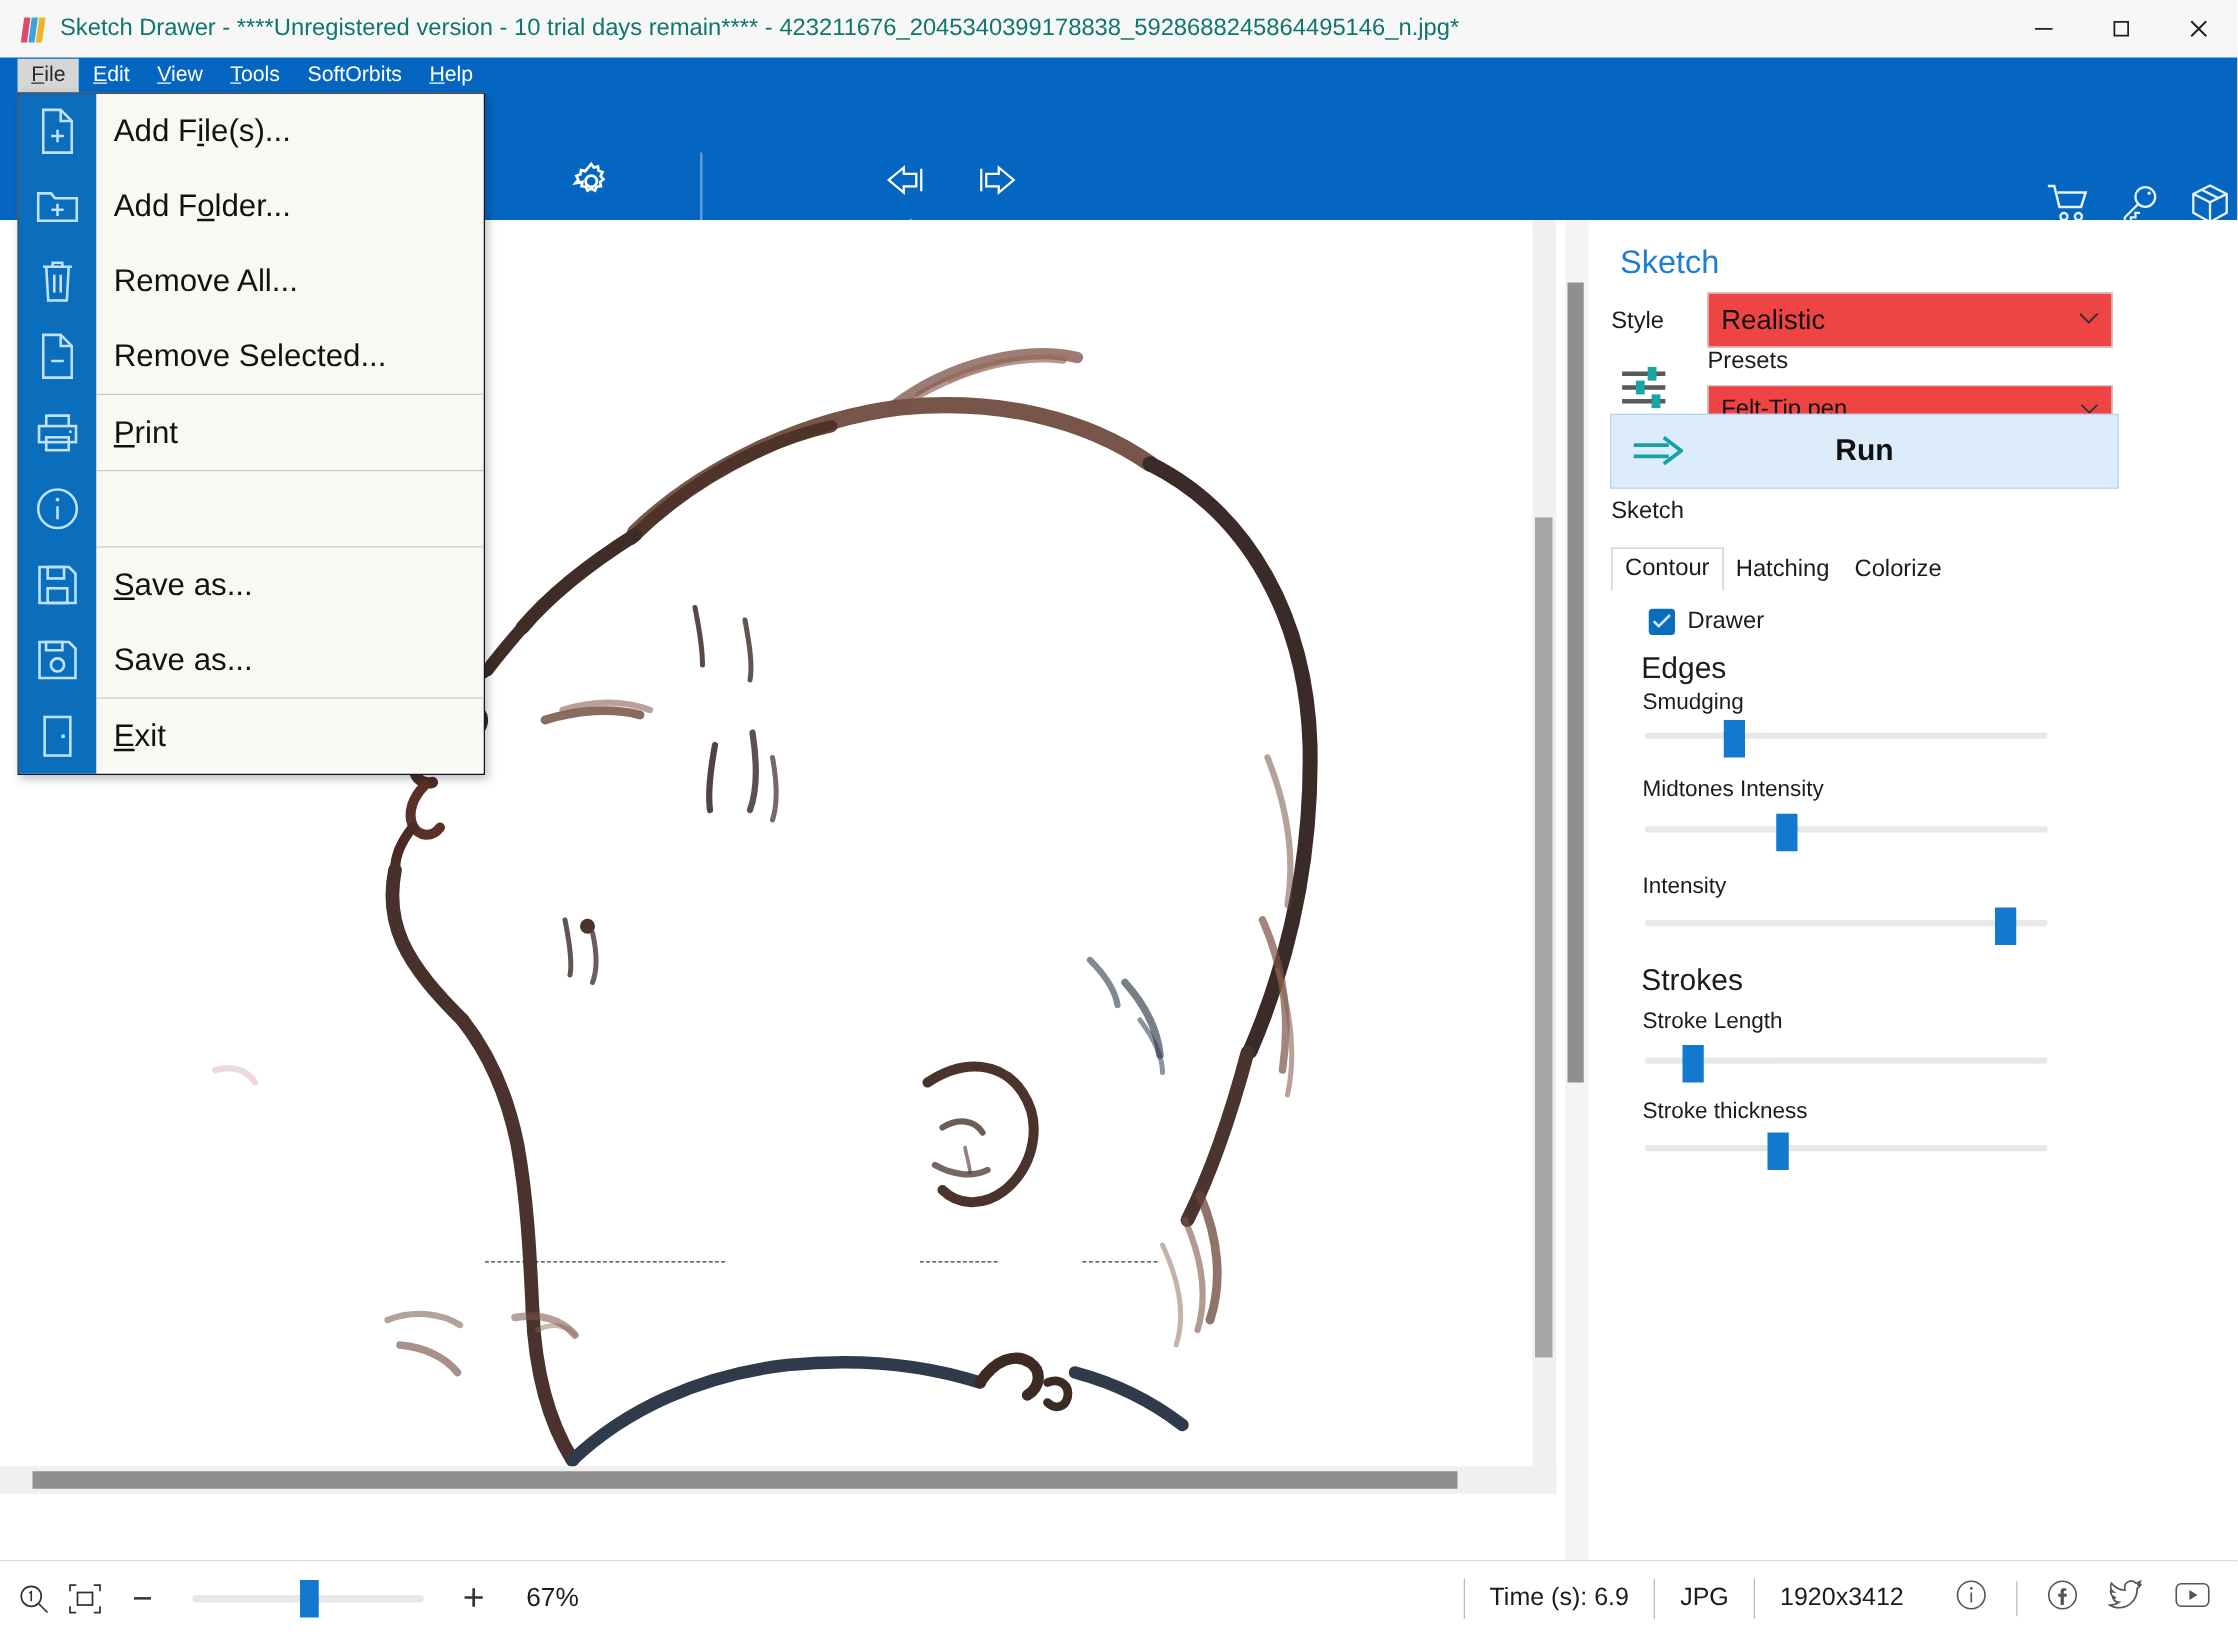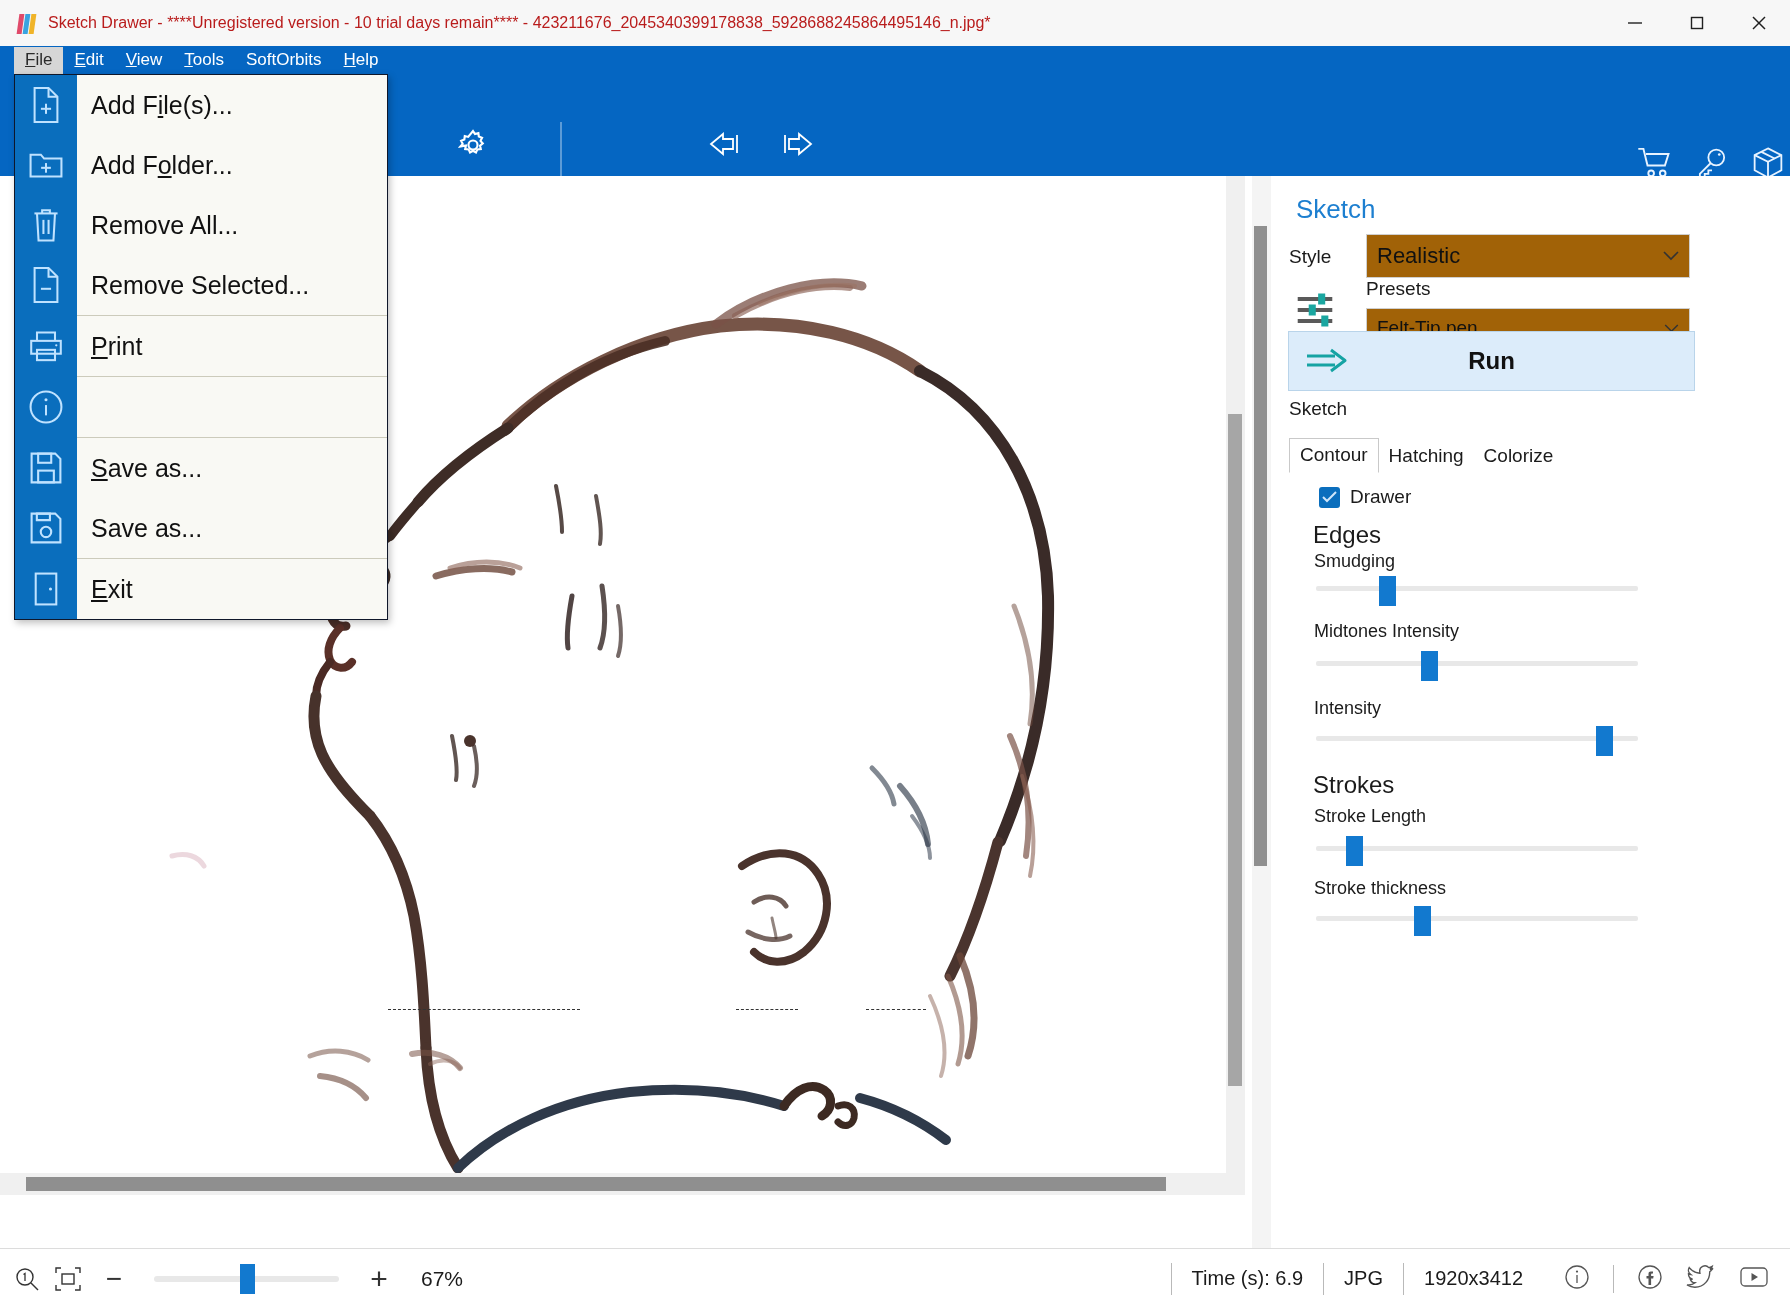--- a/index.html
+++ b/index.html
@@ -30,21 +30,21 @@
     flex: 0 0 auto;
   }
   .title-icon .s1, .title-icon .s2, .title-icon .s3 {
     position: absolute; bottom: 0; width: 5px; height: 20px;
     transform: skewX(-8deg);
   }
   .title-icon .s1 { left: 2px;  background: #e04a6a; }
   .title-icon .s2 { left: 8px;  background: #3aa3e0; }
   .title-icon .s3 { left: 14px; background: #f0b429; }
   .title-text {
-    font-size: 16px; color: #b91c1c; white-space: nowrap;
+    font-size: 19px; color: #0f766e; white-space: nowrap;
     letter-spacing: 0px;
   }
   .wincontrols {
     position: absolute; right: 0; top: 0;
     height: 46px; display: flex; align-items: stretch;
   }
   .wc {
     width: 62px; display: flex; align-items: center; justify-content: center;
     color: #202020;
   }
@@ -153,21 +153,21 @@
     font-size: 26px; color: #1d7fd0;
   }
   .rp-label {
     position: absolute; font-size: 19px; color: #1b1b1b;
   }
   .rp-section {
     position: absolute; font-size: 24px; color: #1b1b1b;
   }
   .combo {
     position: absolute;
-    background: #a16207; border: 1px solid #cfcfcf;
+    background: #ef4444; border: 1px solid #cfcfcf;
     display: flex; align-items: center;
   }
   .combo .val { font-size: 22px; color: #111; padding-left: 10px; }
   .combo .val.sm { font-size: 19px; }
   .combo .arrow {
     position: absolute; right: 10px; top: 50%; transform: translateY(-50%);
   }
   .runbtn {
     position: absolute; left: 17px; top: 155px;
     width: 405px; height: 58px;

